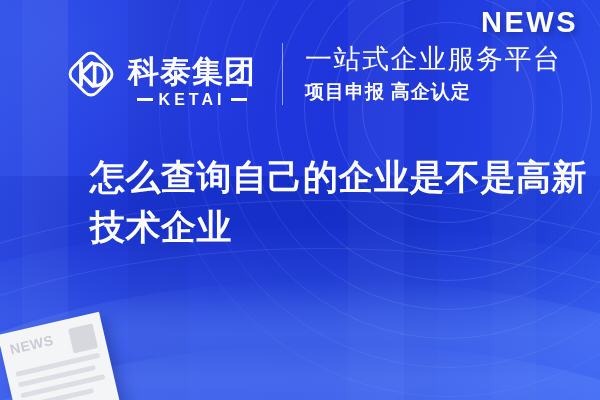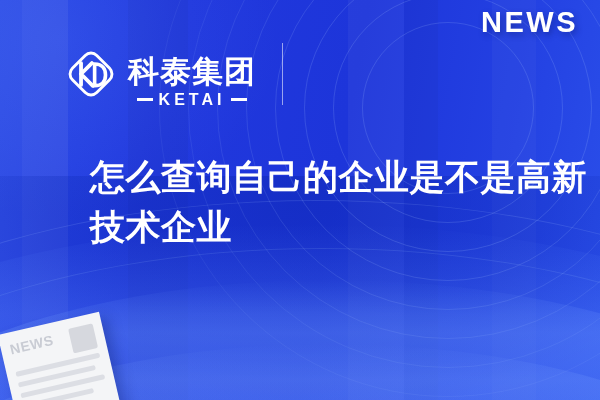--- a/index.html
+++ b/index.html
@@ -332,20 +332,24 @@
         <div class="logo-en-row">
           <span class="logo-dash"></span>
           <span class="logo-en">KETAI</span>
           <span class="logo-dash"></span>
         </div>
       </div>
     </div>
 
     <div class="divider"></div>
 
+    <div class="tagline">
+      <div class="tagline-main">一站式企业服务平台</div>
+      <div class="tagline-sub">项目申报 高企认定</div>
+    </div>
   </div>
 
   <div class="headline">怎么查询自己的企业是不是高新技术企业</div>
 
   <div class="newspaper">
     <div class="np-top">
       <div class="np-title">NEWS</div>
       <div class="np-thumb"></div>
     </div>
     <div class="np-lines">

